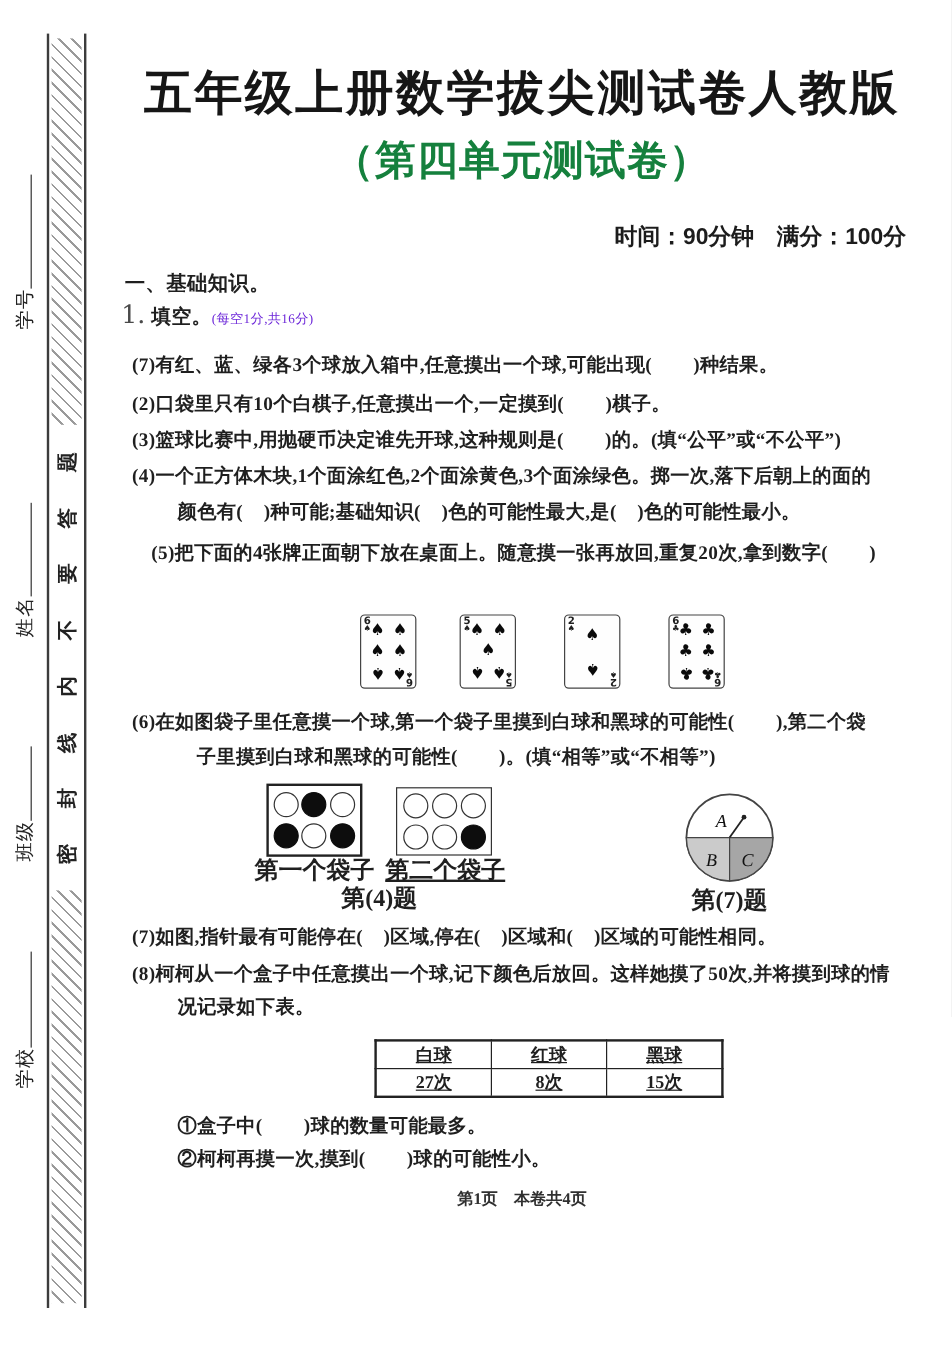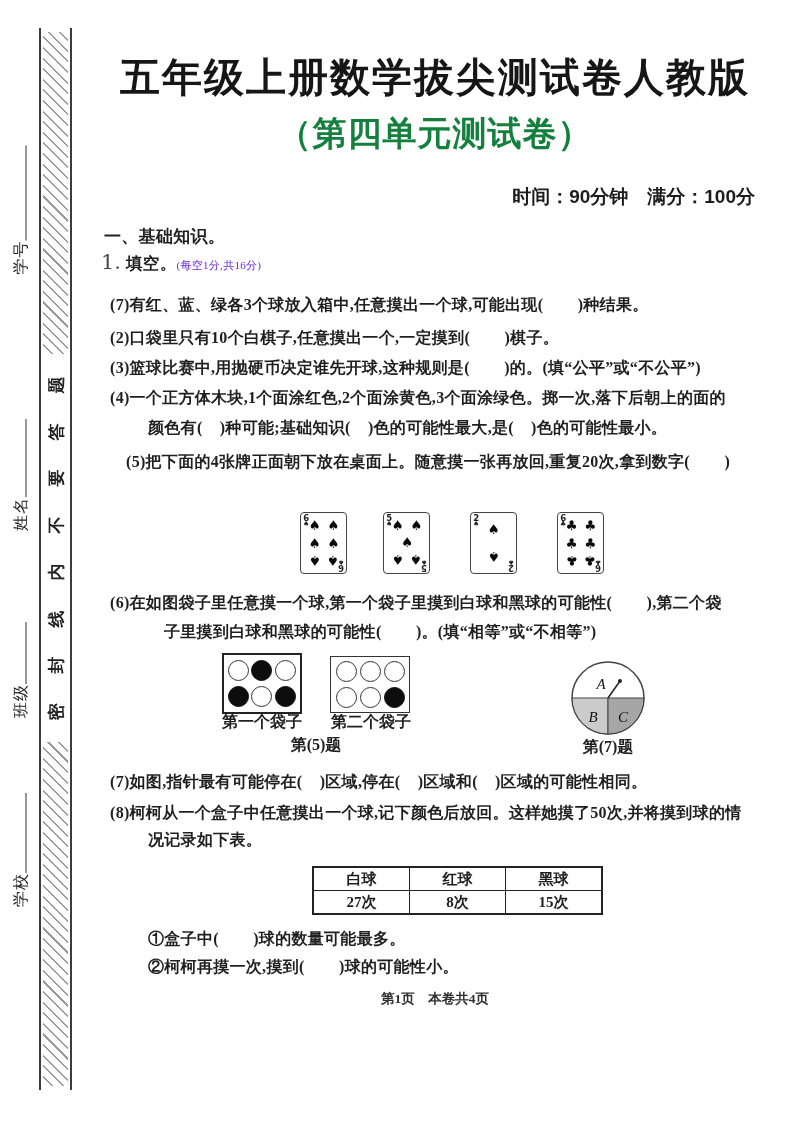--- a/index.html
+++ b/index.html
@@ -76,30 +76,30 @@
     transform:translate(-50%,-50%); color:#0a0a0a;}
   .card .pip.flip{transform:translate(-50%,-50%) rotate(180deg);}
 
   
   .bag{position:absolute; box-sizing:border-box; background:#fff;
        display:grid; grid-template-columns:repeat(3,1fr); justify-items:center; align-items:center;}
   .bag1{left:222px; top:653px; width:80px; height:61px; border:2.5px solid #222; padding:2px 3px;}
   .bag2{left:330px; top:656px; width:80px; height:57px; border:1.5px solid #333; padding:2px 3px;}
   .ball{width:21px; height:21px; border-radius:50%; border:1.4px solid #333; background:#fff; box-sizing:border-box;}
   .ball.black{background:#0d0d0d; border-color:#0d0d0d;}
-  .fig-label{position:absolute; transform:translateX(-50%); font-size:16px; font-weight:600; white-space:pre;}
+  .fig-label{position:absolute; transform:translateX(-50%); font-size:20px; font-weight:600; white-space:pre;}
 
   
   .spinner-svg{position:absolute; left:563px; top:653px;}
 
   
   .rtable{position:absolute; left:312px; top:866px; border-collapse:collapse;
     font-size:15px; font-weight:600; color:#1f1f1f;}
   .rtable td,.rtable th{border:1.2px solid #222; width:95px; height:22px; text-align:center;
-    font-weight:600; padding:0;}
+    font-weight:600; padding:0;text-decoration:underline;}
   .rtable{border:2px solid #222;}
 </style>
 </head>
 <body>
 
 <div class="page">
 
   <div class="vline l1"></div>
   <div class="vline l2"></div>
   <div class="hatch top"></div>
@@ -221,22 +221,22 @@
     </div>
   <div class="bag bag2" id="bag2">
       <span class="ball"></span>
       <span class="ball"></span>
       <span class="ball"></span>
       <span class="ball"></span>
       <span class="ball"></span>
       <span class="ball black"></span>
     </div>
   <div class="fig-label" style="left:262px; top:712px;">第一个袋子</div>
-  <div class="fig-label" style="left:371px; top:712px;">第二个袋子</div>
-  <div class="fig-label" style="left:316px; top:735px;">第(5)题</div>
+  <div class="fig-label" style="left:371px; top:712px;text-decoration:underline;">第二个袋子</div>
+  <div class="fig-label" style="left:316px; top:735px;">第(4)题</div>
 
   <svg class="spinner-svg" width="90" height="90" viewBox="0 0 90 90">
     <circle cx="45" cy="45" r="36" fill="#ffffff" stroke="#444" stroke-width="1.5"></circle>
     <path d="M45,45 L9,45 A36,36 0 0 0 45,81 Z" stroke="#444" stroke-width="1" fill="#cbcbcb"></path>
     <path d="M45,45 L45,81 A36,36 0 0 0 81,45 Z" stroke="#444" stroke-width="1" fill="#a6a6a6"></path>
     <line x1="45" y1="45" x2="57" y2="28" stroke="#222" stroke-width="1.5"></line>
     <circle cx="57" cy="28" r="2" fill="#222"></circle>
     <text x="38" y="36" font-size="15" font-style="italic" font-family="Liberation Serif, DejaVu Serif, serif" fill="#111" text-anchor="middle">A</text>
     <text x="30" y="69" font-size="15" font-style="italic" font-family="Liberation Serif, DejaVu Serif, serif" fill="#111" text-anchor="middle">B</text>
     <text x="60" y="69" font-size="15" font-style="italic" font-family="Liberation Serif, DejaVu Serif, serif" fill="#111" text-anchor="middle">C</text>

